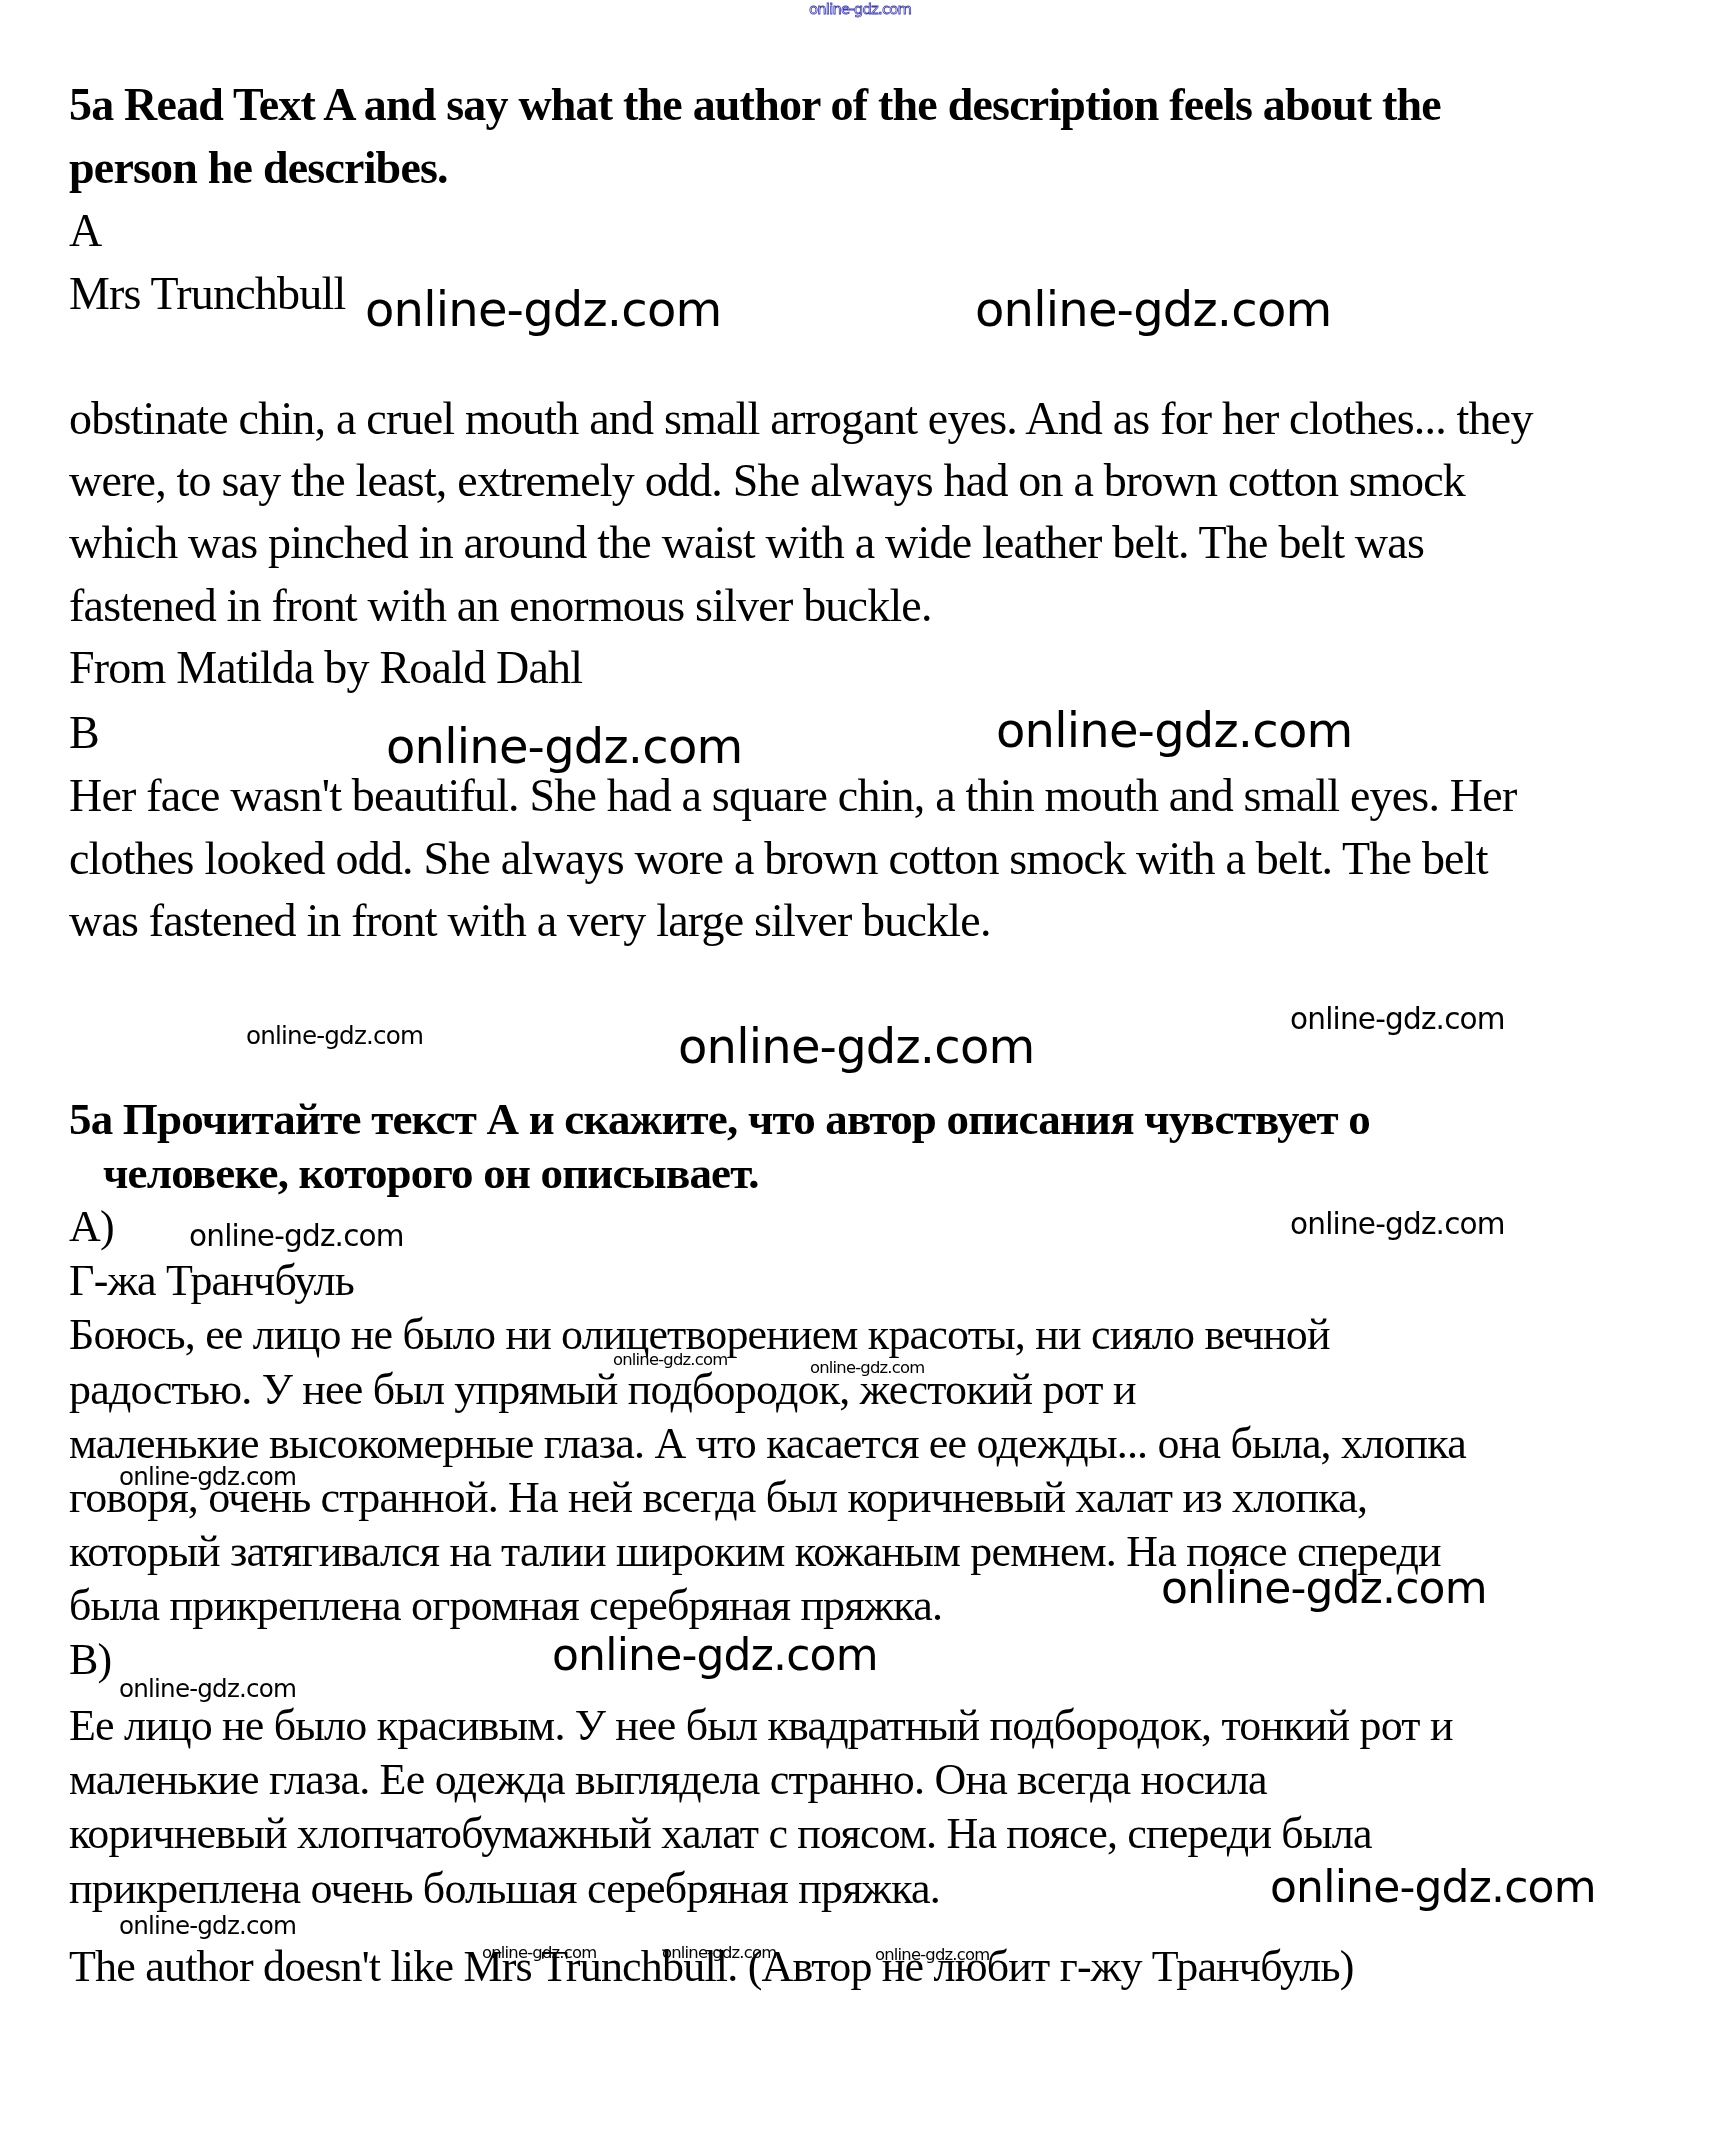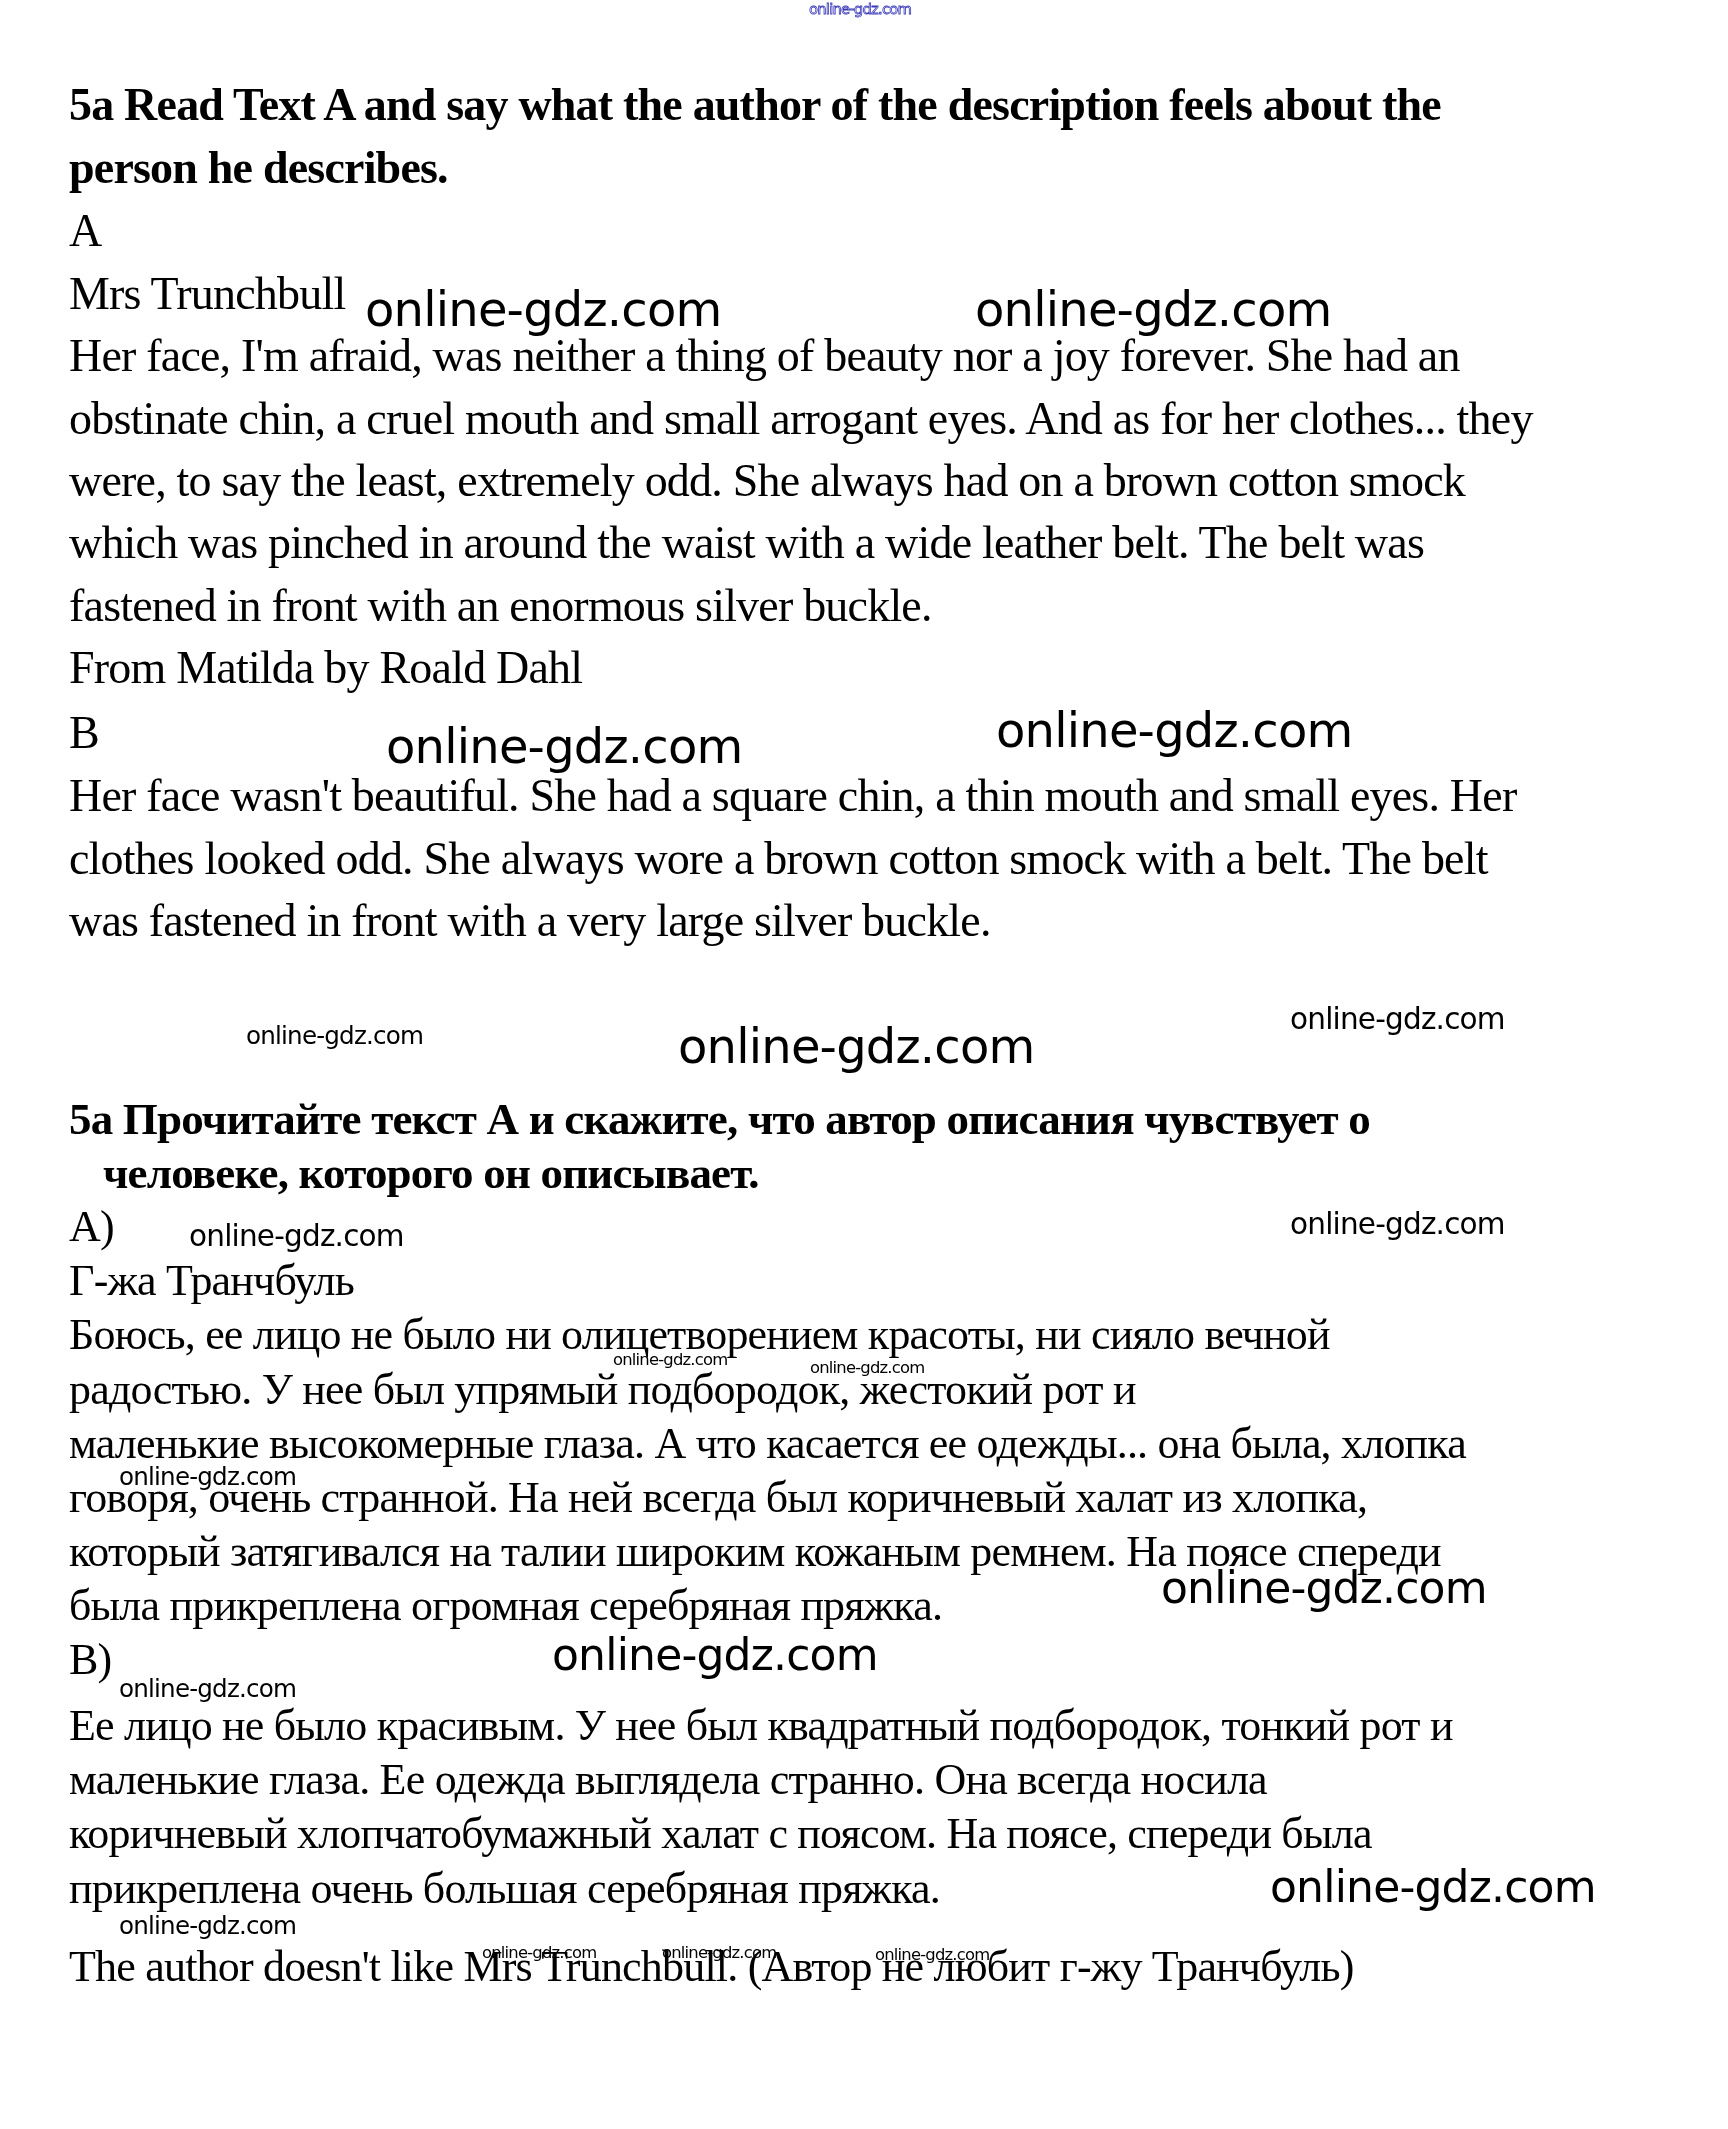--- a/index.html
+++ b/index.html
@@ -66,21 +66,20 @@
 
 <div class="page">
 
   <div class="wm wm-top">online-gdz.com</div>
 
   <div class="line heading" style="top:82px;">5a Read Text A and say what the author of the description feels about the</div>
   <div class="line heading" style="top:145px;">person he describes.</div>
 
   <div class="line" style="top:208px;">A</div>
   <div class="line" style="top:271px;">Mrs Trunchbull</div>
-  <div class="line" style="top:333px;">Her face, I'm afraid, was neither a thing of beauty nor a joy forever. She had an</div>
   <div class="line" style="top:396px;">obstinate chin, a cruel mouth and small arrogant eyes. And as for her clothes... they</div>
   <div class="line" style="top:458px;text-align:center;">were, to say the least, extremely odd. She always had on a brown cotton smock</div>
   <div class="line" style="top:520px;">which was pinched in around the waist with a wide leather belt. The belt was</div>
   <div class="line" style="top:583px;">fastened in front with an enormous silver buckle.</div>
   <div class="line" style="top:645px;">From Matilda by Roald Dahl</div>
 
   <div class="line" style="top:710px;">B</div>
   <div class="line" style="top:773px;">Her face wasn't beautiful. She had a square chin, a thin mouth and small eyes. Her</div>
   <div class="line" style="top:836px;">clothes looked odd. She always wore a brown cotton smock with a belt. The belt</div>
   <div class="line" style="top:898px;">was fastened in front with a very large silver buckle.</div>

